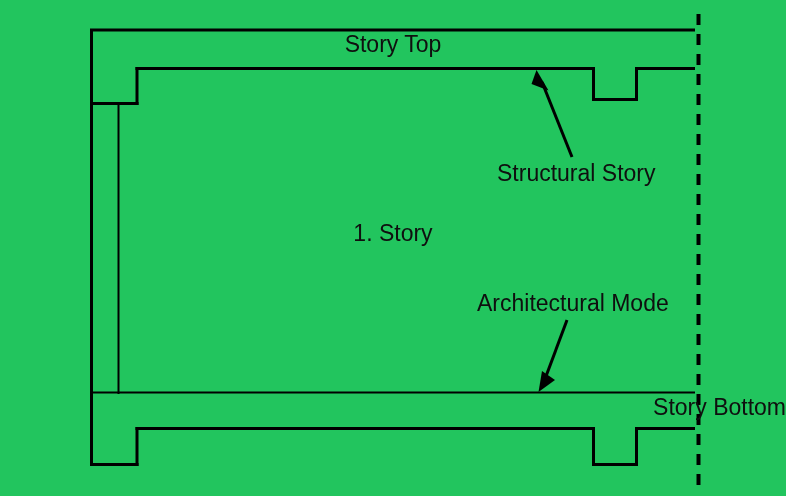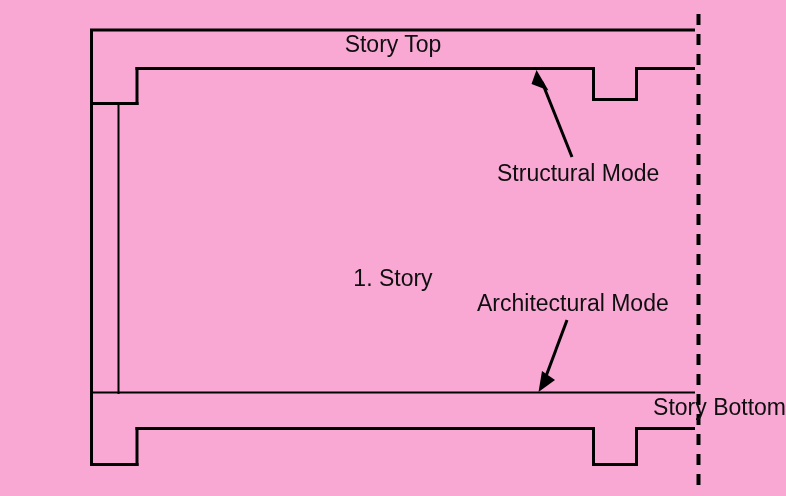--- a/index.html
+++ b/index.html
@@ -5,21 +5,21 @@
   html,body{margin:0;padding:0;background:#ffffff;}
   body{
     font-family:"Liberation Sans", sans-serif;
     width:786px; height:496px;
     overflow:hidden;
   }
   #stage{
     position:relative;
     width:786px;
     height:496px;
-    background:#f9a8d4;
+    background:#22c55e;
   }
   svg#diagram{
     position:absolute;
     left:0; top:0;
     width:786px;
     height:496px;
     display:block;
   }
   .lbl{
     position:absolute;
@@ -38,21 +38,20 @@
     left:0; right:0;
     top:396px;
     text-align:right;
     font-size:23px;
   }
   .lbl-story-number{
     left:0; right:0;
     top:222px;
     text-align:center;
     font-size:23px;
-    margin-top:45px;
   }
   .lbl-structural{
     left:497px;
     top:162px;
     font-size:23px;
   }
   .lbl-architectural{
     left:477px;
     top:292px;
     font-size:23px;
@@ -117,17 +116,17 @@
       <polygon points="538.5,392 542,371 555,380" fill="#000000"></polygon>
     </g>
   </svg>
 
   <div class="lbl lbl-story-top">Story Top</div>
 
   <div class="lbl lbl-story-number">1. Story</div>
 
   <div class="lbl lbl-story-bottom">Story Bottom</div>
 
-  <div class="lbl lbl-structural">Structural Mode</div>
+  <div class="lbl lbl-structural">Structural Story</div>
 
   <div class="lbl lbl-architectural">Architectural Mode</div>
 
 </div>
 
 </body></html>

